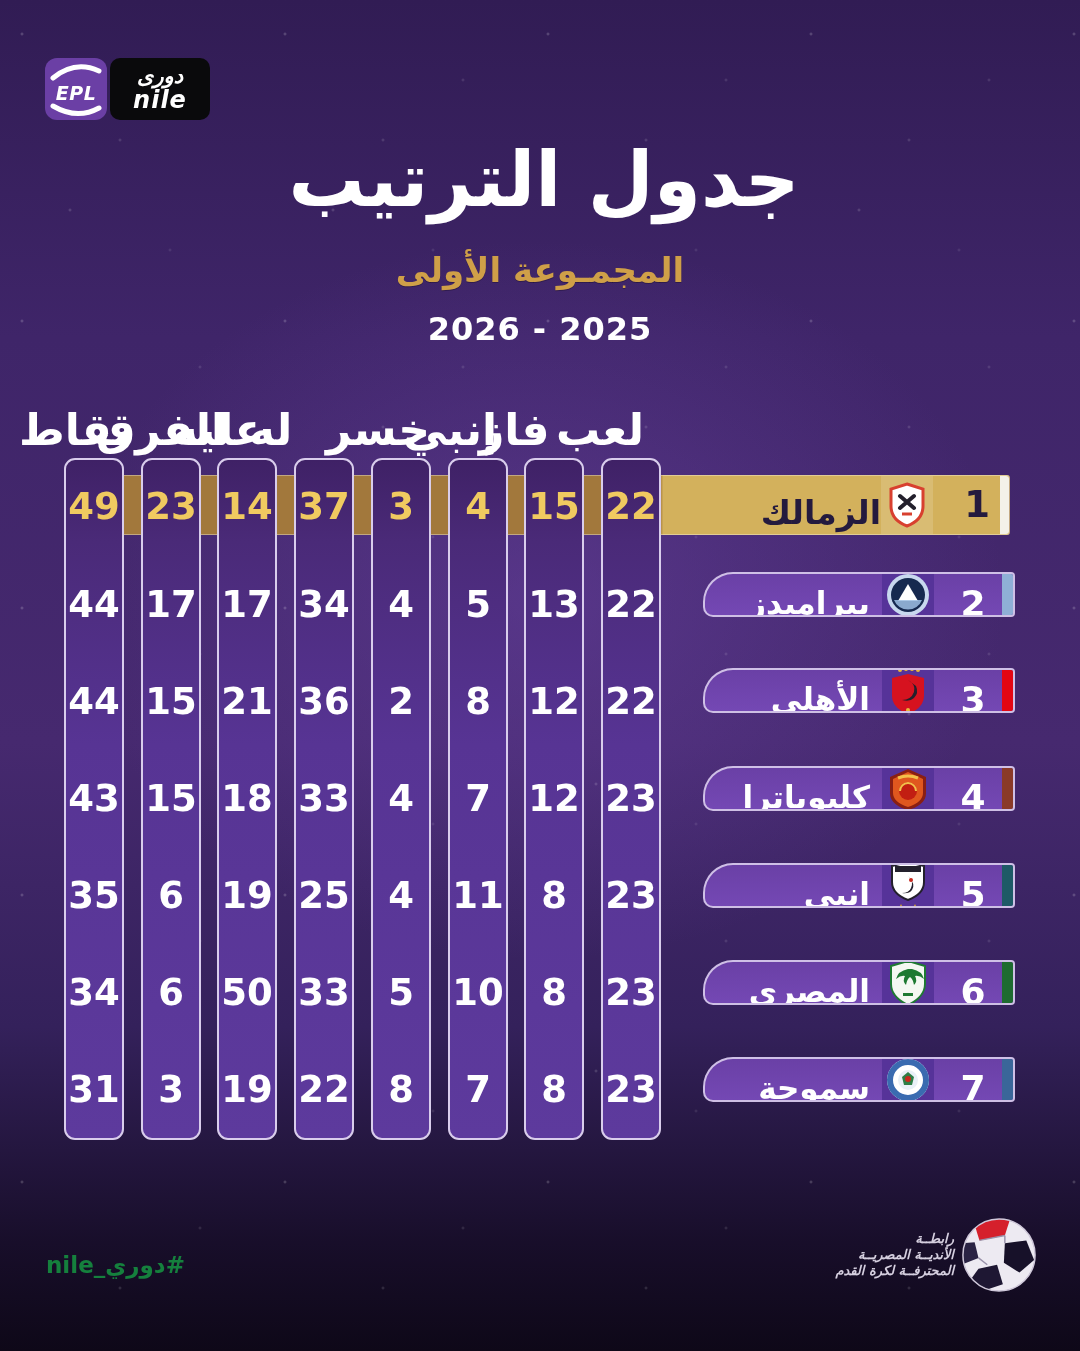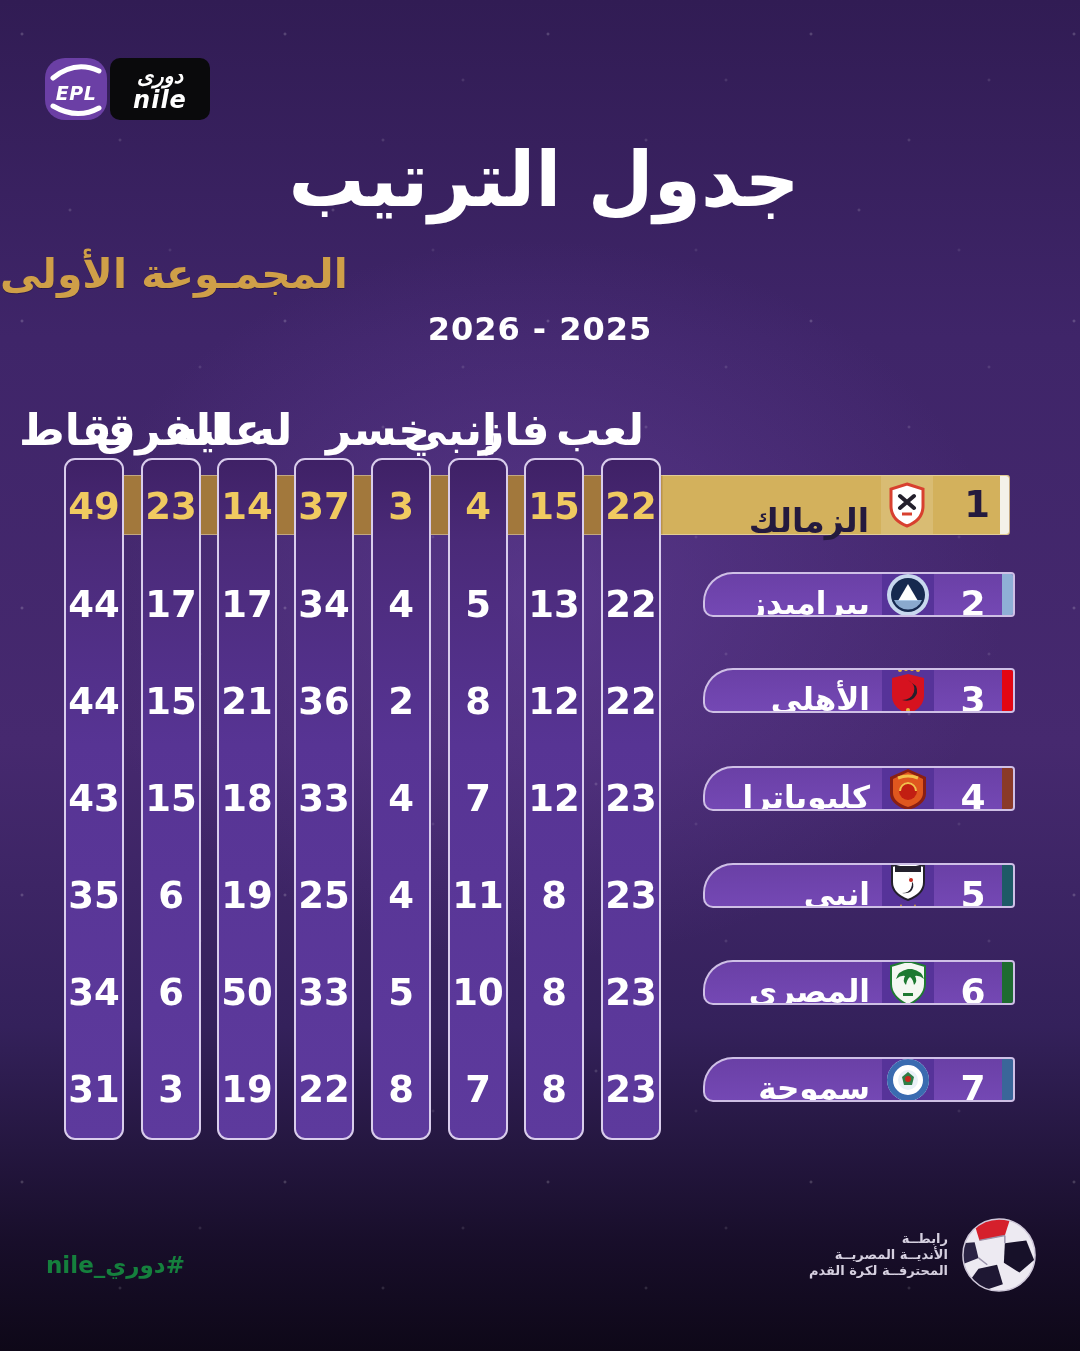--- a/index.html
+++ b/index.html
@@ -20,21 +20,21 @@
       radial-gradient(1px 1px at 120px 140px, rgba(255,255,255,.35), transparent 2px),
       radial-gradient(1.5px 1.5px at 200px 80px, rgba(255,255,255,.3), transparent 2px),
       radial-gradient(1px 1px at 70px 210px, rgba(255,255,255,.4), transparent 2px),
       radial-gradient(1px 1px at 170px 250px, rgba(255,255,255,.25), transparent 2px);
     background-size:263px 287px, 263px 287px, 263px 287px, 263px 287px, 263px 287px;
   }
 
   
   .logo{ position:absolute; left:45px; top:58px; display:flex; gap:3px; z-index:5; }
   .logo-epl{
-    width:62px; height:62px; border-radius:20px; background:#6b3fa5;
+    width:62px; height:62px; border-radius:12px; background:#6b3fa5;
     position:relative; display:flex; align-items:center; justify-content:center;
   }
   .logo-epl svg{ position:absolute; inset:0; }
   .logo-epl .epl-txt{
     position:relative; color:#fff; font-weight:bold; font-style:italic;
     font-size:19px; letter-spacing:.5px; top:4px;
   }
   .logo-nile{
     width:100px; height:62px; border-radius:10px; background:#0a0a0c;
     display:flex; flex-direction:column; align-items:center; justify-content:center;
@@ -42,40 +42,40 @@
   }
   .logo-nile .ar{ font-size:21px; font-weight:bold; }
   .logo-nile .en{ font-size:24px; font-weight:bold; letter-spacing:1px; margin-top:1px; }
 
   
   .title{
     position:absolute; top:138px; left:0; width:100%; text-align:center; z-index:5;
     color:#ffffff; font-size:76px; font-weight:800; line-height:1.1;padding-left:8px;
   }
   .subtitle{
-    position:absolute; top:250px; left:0; width:100%; text-align:left; z-index:5;
-    color:#cf9f48; font-size:41px; font-weight:bold;
+    position:absolute; top:250px; left:0; width:100%; text-align:center; z-index:5;
+    color:#cf9f48; font-size:34px; font-weight:bold;
     text-shadow:0 1px 0 rgba(0,0,0,.25);
   }
   .season{
     position:absolute; top:310px; left:0; width:100%; text-align:center; z-index:5;
     color:#ffffff; font-size:32px; font-weight:bold; letter-spacing:1px;
   }
 
   
   .gold-band{
     position:absolute; left:64px; top:475px; width:946px; height:60px; z-index:1;
     background:linear-gradient(90deg,#a2783c 0%,#a2783c 63%,#d3b15c 63.4%,#d3b15c 100%);
     border:1px solid rgba(255,255,255,.35);
     border-radius:3px;
   }
   .gold-band .z-strip{ position:absolute; left:816px; top:0; bottom:0; width:52px; background:rgba(255,255,255,.14); }
   .gold-band .z-name{
-    position:absolute; left:639px; top:16px; width:177px; height:58px; line-height:58px;
-    padding-right:12px; text-align:right; color:#241a3e; font-size:33px; font-weight:800;
+    position:absolute; left:639px; top:8px; width:177px; height:58px; line-height:58px;
+    text-align:right; color:#241a3e; font-size:33px; font-weight:800;
   }
   .gold-band .z-badge{ position:absolute; left:816px; top:0; bottom:0; width:52px;
     display:flex; align-items:center; justify-content:center; }
   .gold-band .z-rank{
     position:absolute; left:884px; top:0; width:56px; height:58px; line-height:58px;
     text-align:center; color:#241a3e; font-size:37px; font-weight:800;
   }
   .gold-band .z-stripe{ position:absolute; right:0; top:0; bottom:0; width:9px; border-radius:0 3px 3px 0; }
 
   
@@ -121,21 +121,21 @@
   }
   .bar-stripe{ position:absolute; right:0; top:0; bottom:0; width:11px; }
 
   
   .hashtag{
     position:absolute; left:46px; top:1252px; z-index:5;
     color:#15803d; font-size:23px; font-weight:800; direction:rtl;
   }
   .association{
     position:absolute; right:42px; top:1216px; z-index:5;
-    display:flex; align-items:center; gap:12px;
+    display:flex; align-items:center; gap:6px;font-style:italic;
   }
   .assoc-text{
     text-align:right; color:#d5cfdf; font-size:13px; font-weight:bold;
     line-height:1.25; direction:rtl;
   }
   .ball{ width:78px; height:78px; }
 </style>
 </head>
 <body>
 

